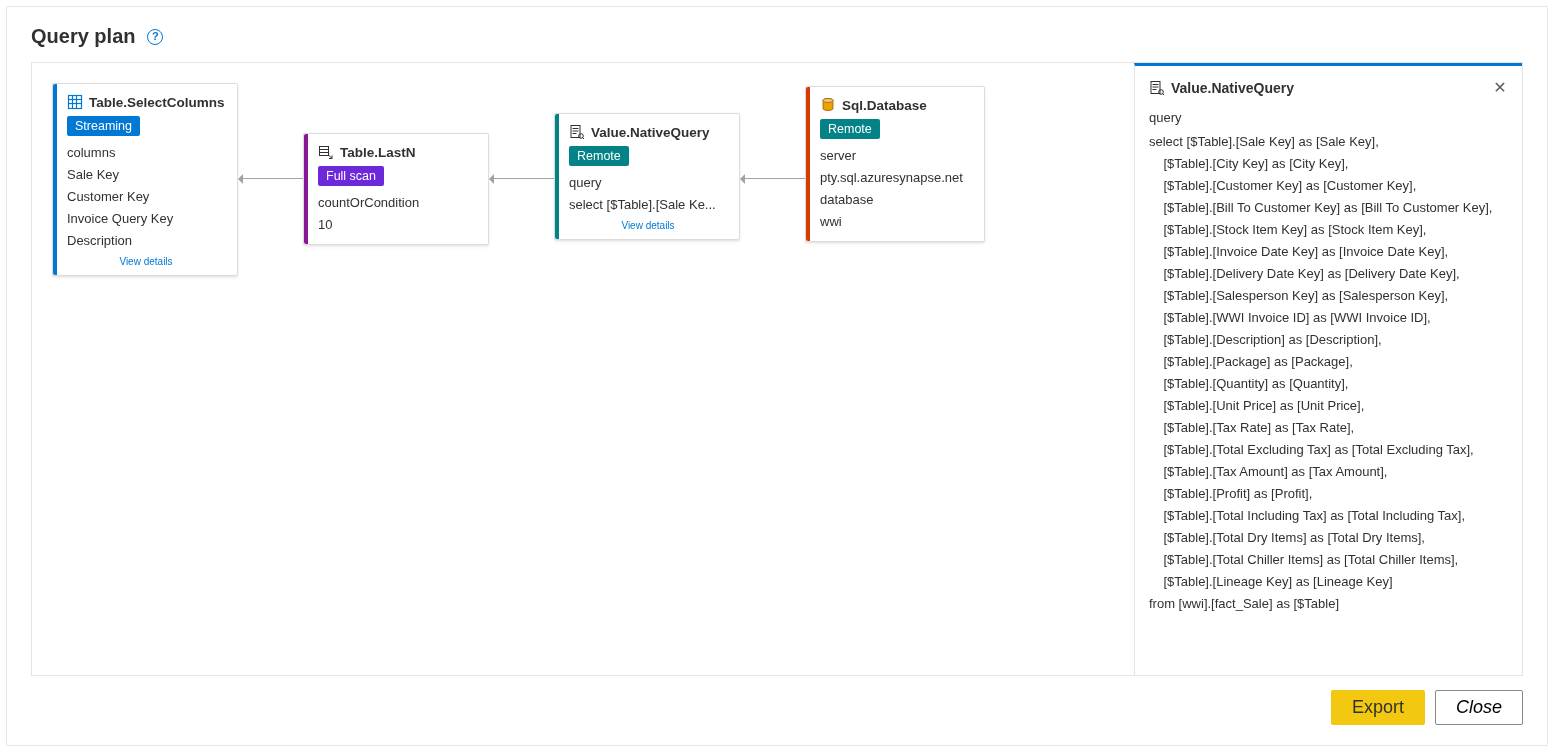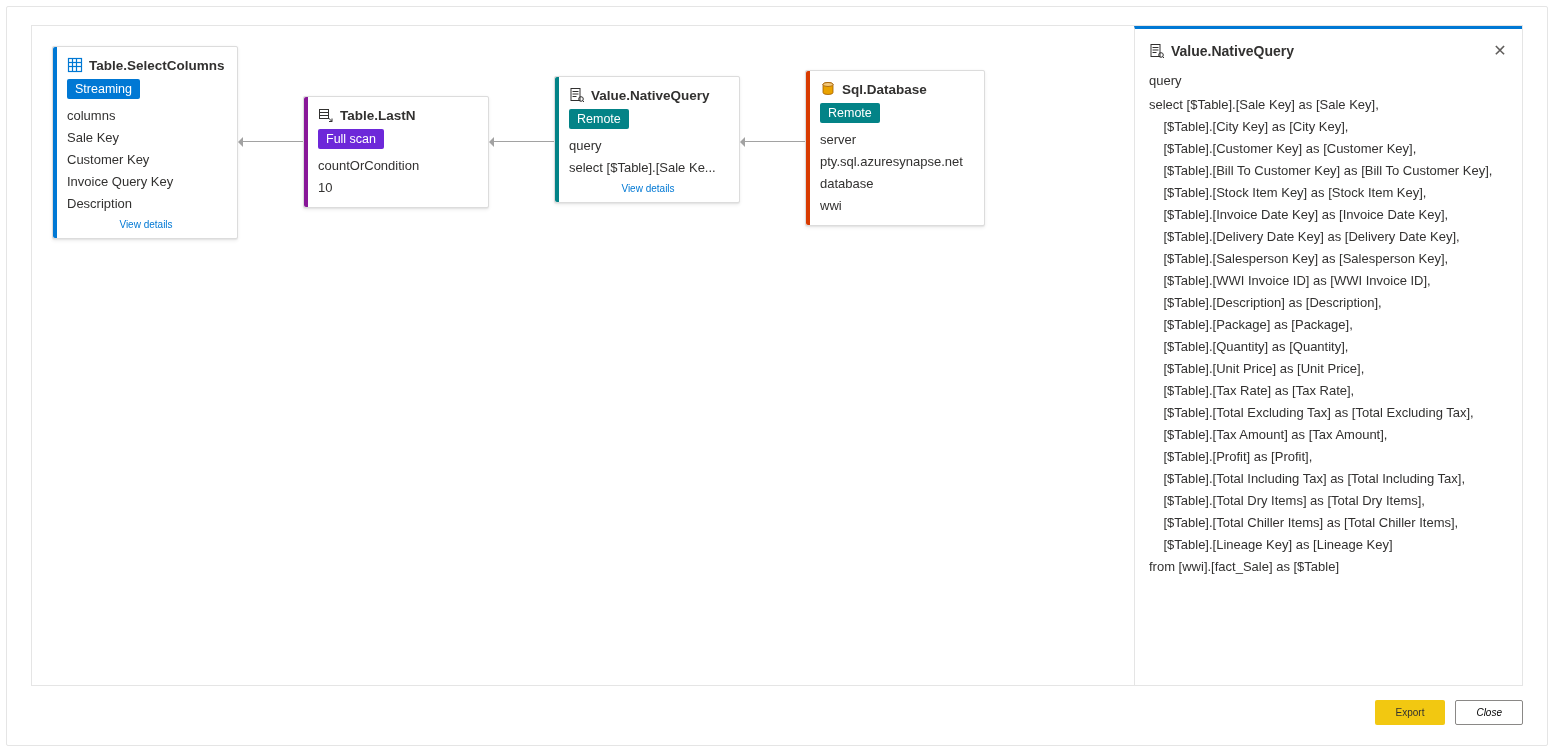--- a/index.html
+++ b/index.html
@@ -171,32 +171,36 @@
   .zoom-sep { width:1px; background:#dcdcdc; }
   .zoom-value { width: 48px; text-align: center; line-height: 36px; font-size: 13px; }
   .footer {
     display: flex;
     justify-content: flex-end;
     gap: 10px;
     padding-top: 14px;
   }
   .btn {
     padding: 6px 20px;
-    font-size: 10px;
+    font-size: 18px;
     border-radius: 2px;
     cursor: pointer;
     border: 1px solid transparent;
   }
   .btn-primary { background: #f2c811; color: #323130; }
   .btn-secondary { background: #fff; border-color: #8a8886; font-style: italic; }
 </style>
 </head>
 <body>
 
 <div class="outer">
+  <div class="header">
+    <span class="title">Query plan</span>
+    <span class="help-icon">?</span>
+  </div>
 
   <div class="main">
     <div class="canvas">
 
       <div class="node node-blue" style="left:20px; top:20px; width:186px;">
         <div class="left-border"></div>
         <div class="node-head">
           <svg viewBox="0 0 16 16" fill="none" stroke="#0078d4" stroke-width="1.2">
               <rect x="1.5" y="1.5" width="13" height="13"></rect>
               <line x1="1.5" y1="5.5" x2="14.5" y2="5.5"></line>
@@ -247,21 +251,21 @@
           <span>Value.NativeQuery</span>
         </div>
         <span class="badge badge-teal">Remote</span>
         <div class="kv">query</div>
         <div class="kv">select [$Table].[Sale Ke...</div>
         <div class="view-details">View details</div>
       </div>
 
       <div class="arrow" style="left:709px; top:115px; width:64px;"></div>
 
-      <div class="node node-orange" style="left:773px; top:44px; width:152px;">
+      <div class="node node-orange" style="left:773px; top:23px; width:152px;">
         <div class="left-border"></div>
         <div class="node-head">
           <svg viewBox="0 0 16 16" fill="#eaa300" stroke="#a05a00" stroke-width="0.8">
               <ellipse cx="8" cy="3.5" rx="5" ry="2"></ellipse>
               <path d="M3 3.5 v8 a5 2 0 0 0 10 0 v-8" fill="#eaa300"></path>
               <ellipse cx="8" cy="3.5" rx="5" ry="2" fill="#f4c97a"></ellipse>
             </svg>
           <span>Sql.Database</span>
         </div>
         <span class="badge badge-teal">Remote</span>

